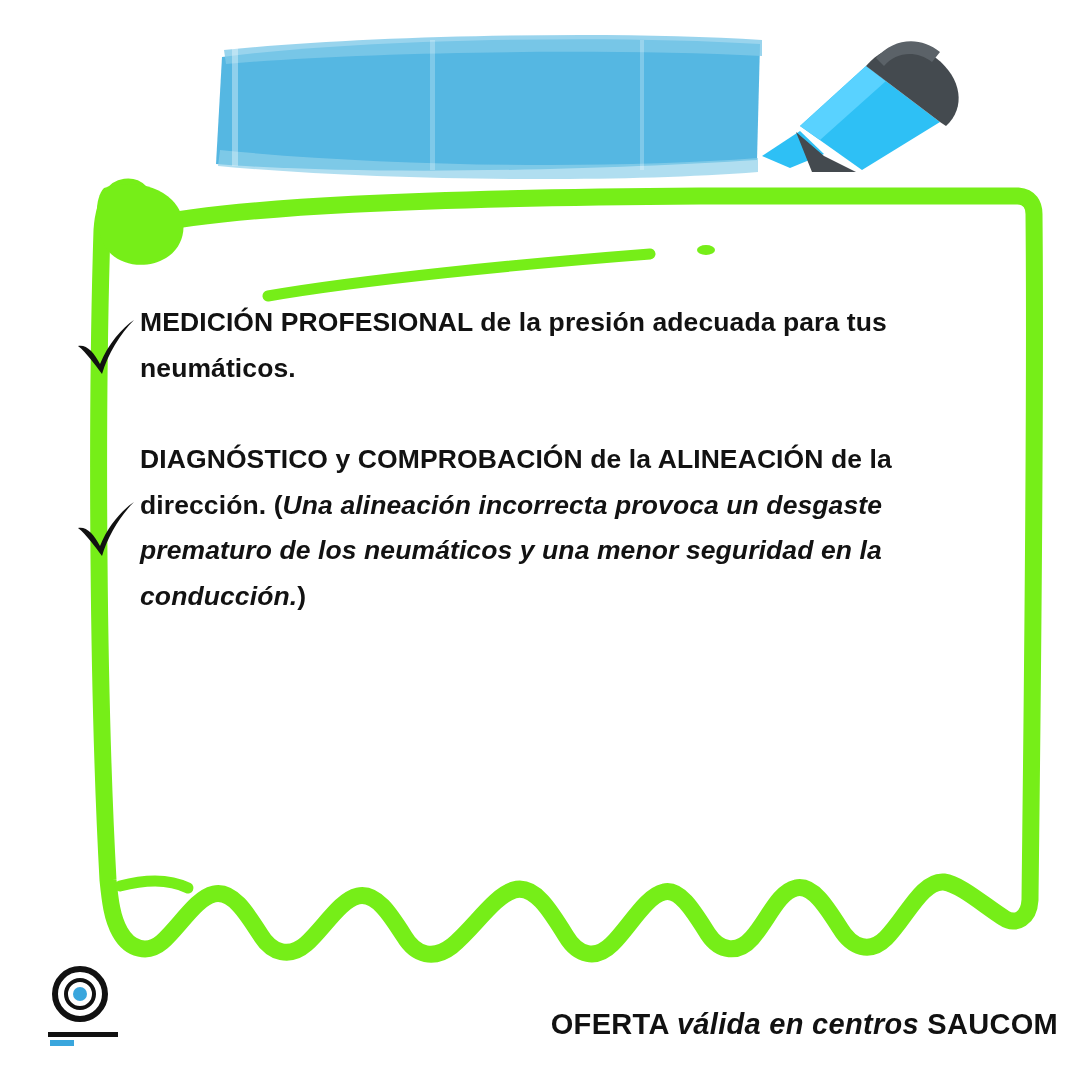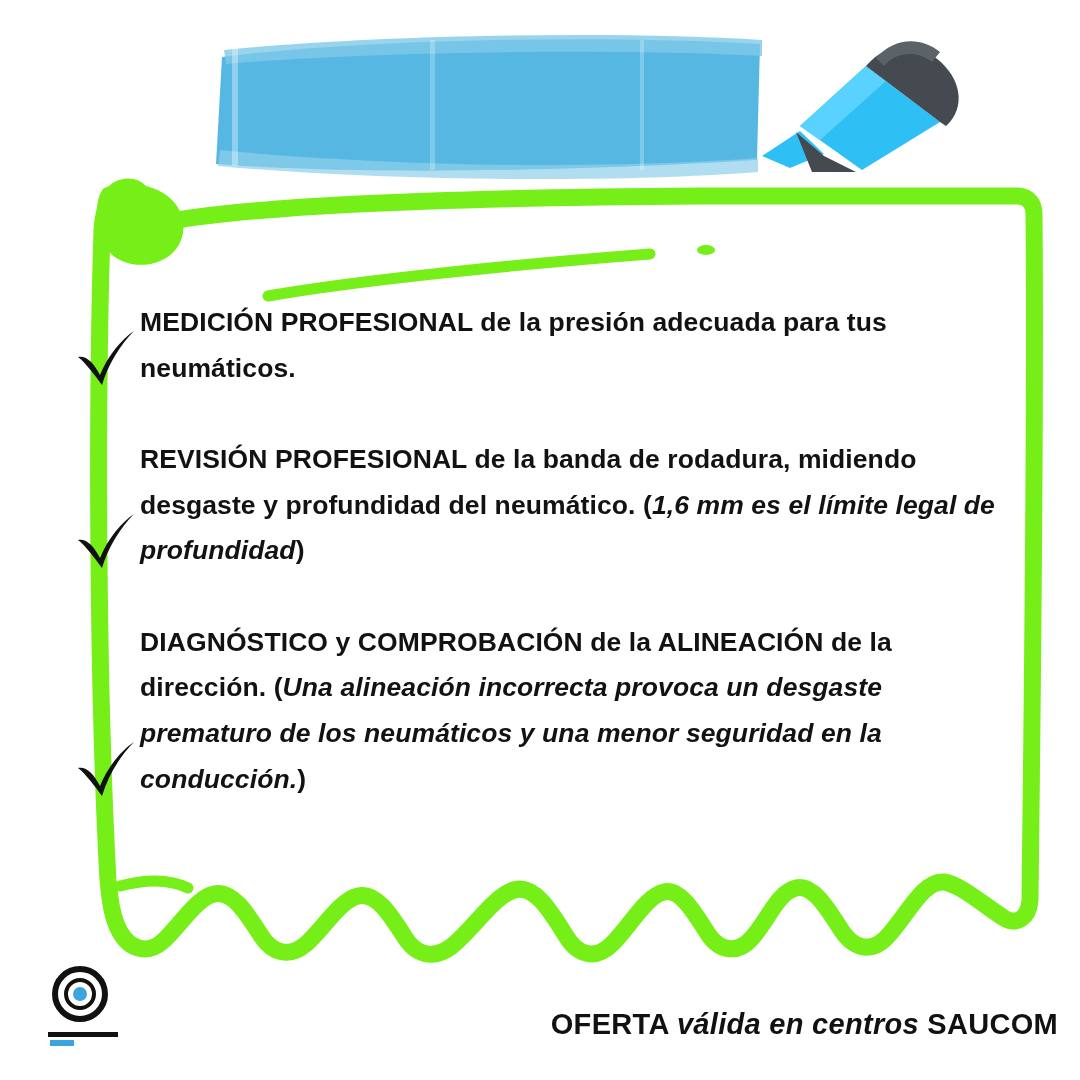--- a/index.html
+++ b/index.html
@@ -29,21 +29,21 @@
   }
   
   .content {
     position: absolute;
     left: 70px; top: 300px;
     width: 960px;
   }
   .bullet {
     position: relative;
     display: flex;
-    align-items: flex-end;
+    align-items: center;
     margin-bottom: 46px;
   }
   .check {
     flex: 0 0 auto;
     width: 66px;
     margin-left: 4px;
     margin-top: 8px;
   }
   .btext {
     flex: 1 1 auto;
@@ -132,30 +132,20 @@
       <div class="check">
         <svg width="62" height="56" viewBox="0 0 62 56">
           <path d="M4,26 C12,24 20,32 26,44 C34,24 48,8 60,0 C46,14 34,34 28,54 C22,46 12,32 4,26 Z" fill="#111111"></path>
         </svg>
       </div>
       <div class="btext">
         <span class="plain">MEDICIÓN PROFESIONAL </span><span class="plain">de la presión adecuada para tus neumáticos.</span>
       </div>
     </div>
 
-    <div class="bullet">
-      <div class="check">
-        <svg width="62" height="56" viewBox="0 0 62 56">
-          <path d="M4,26 C12,24 20,32 26,44 C34,24 48,8 60,0 C46,14 34,34 28,54 C22,46 12,32 4,26 Z" fill="#111111"></path>
-        </svg>
-      </div>
-      <div class="btext">
-        <span class="plain">REVISIÓN PROFESIONAL </span><span class="plain">de la banda de rodadura, midiendo desgaste y profundidad del neumático. (</span><span class="em">1,6 mm es el límite legal de profundidad</span><span class="plain">)</span>
-      </div>
-    </div>
 
     <div class="bullet">
       <div class="check">
         <svg width="62" height="56" viewBox="0 0 62 56">
           <path d="M4,26 C12,24 20,32 26,44 C34,24 48,8 60,0 C46,14 34,34 28,54 C22,46 12,32 4,26 Z" fill="#111111"></path>
         </svg>
       </div>
       <div class="btext">
         <span class="plain">DIAGNÓSTICO y COMPROBACIÓN de la ALINEACIÓN de la dirección. (</span><span class="em">Una alineación incorrecta provoca un desgaste prematuro de los neumáticos y una menor seguridad en la conducción.</span><span class="plain">)</span>
       </div>

